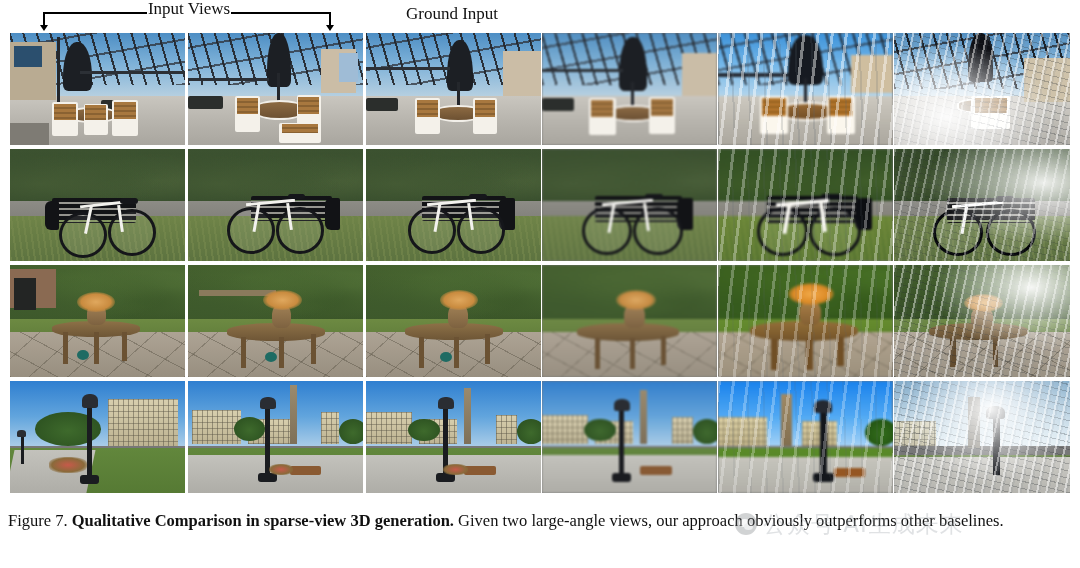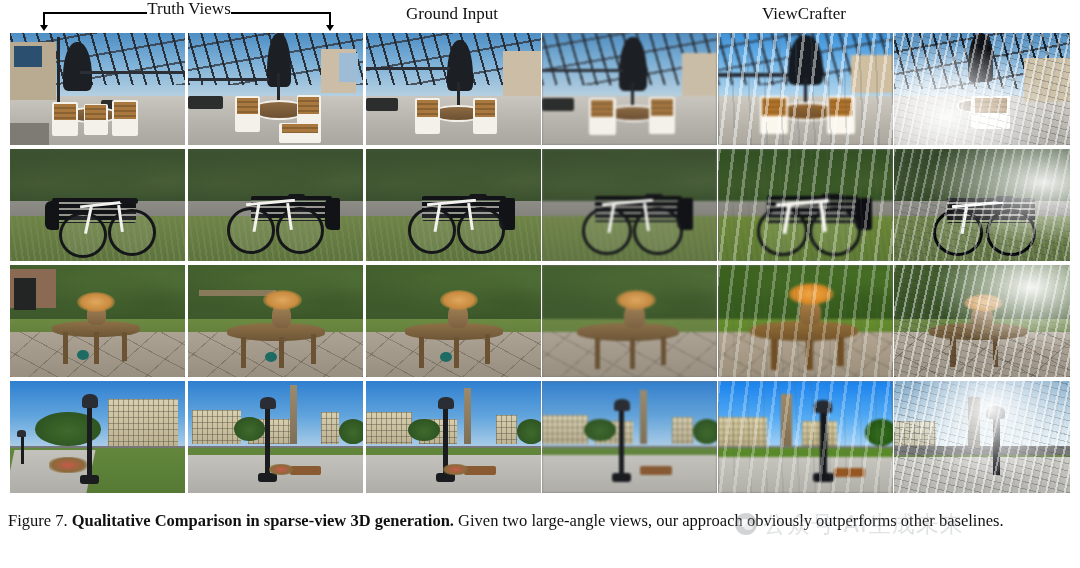--- a/index.html
+++ b/index.html
@@ -232,25 +232,24 @@
 
   <div class="header">
 
     <div class="bracket">
       <div class="bar-l"></div>
       <div class="bar-r"></div>
       <div class="stem-l"></div>
       <div class="stem-r"></div>
       <div class="head-l"></div>
       <div class="head-r"></div>
-      <div class="bracket-text">Truth Views</div>
+      <div class="bracket-text">Input Views</div>
     </div>
 
     <div class="hdr-label" style="left:364px;width:176px;">Ground Input</div>
-    <div class="hdr-label" style="left:716px;width:176px;">ViewCrafter</div>
   </div>
 
   <div class="grid">
 
     <div class="cell" style="left:10px;top:3px;width:175px;height:112px;">
       <div class="scene patio">
         <div class="sky"></div>
           <div class="ground"></div>
           <div class="truss"></div>
         <div class="rect bldg" style="left:0;top:8%;width:26%;height:52%;background:#b9ab92;"></div>

